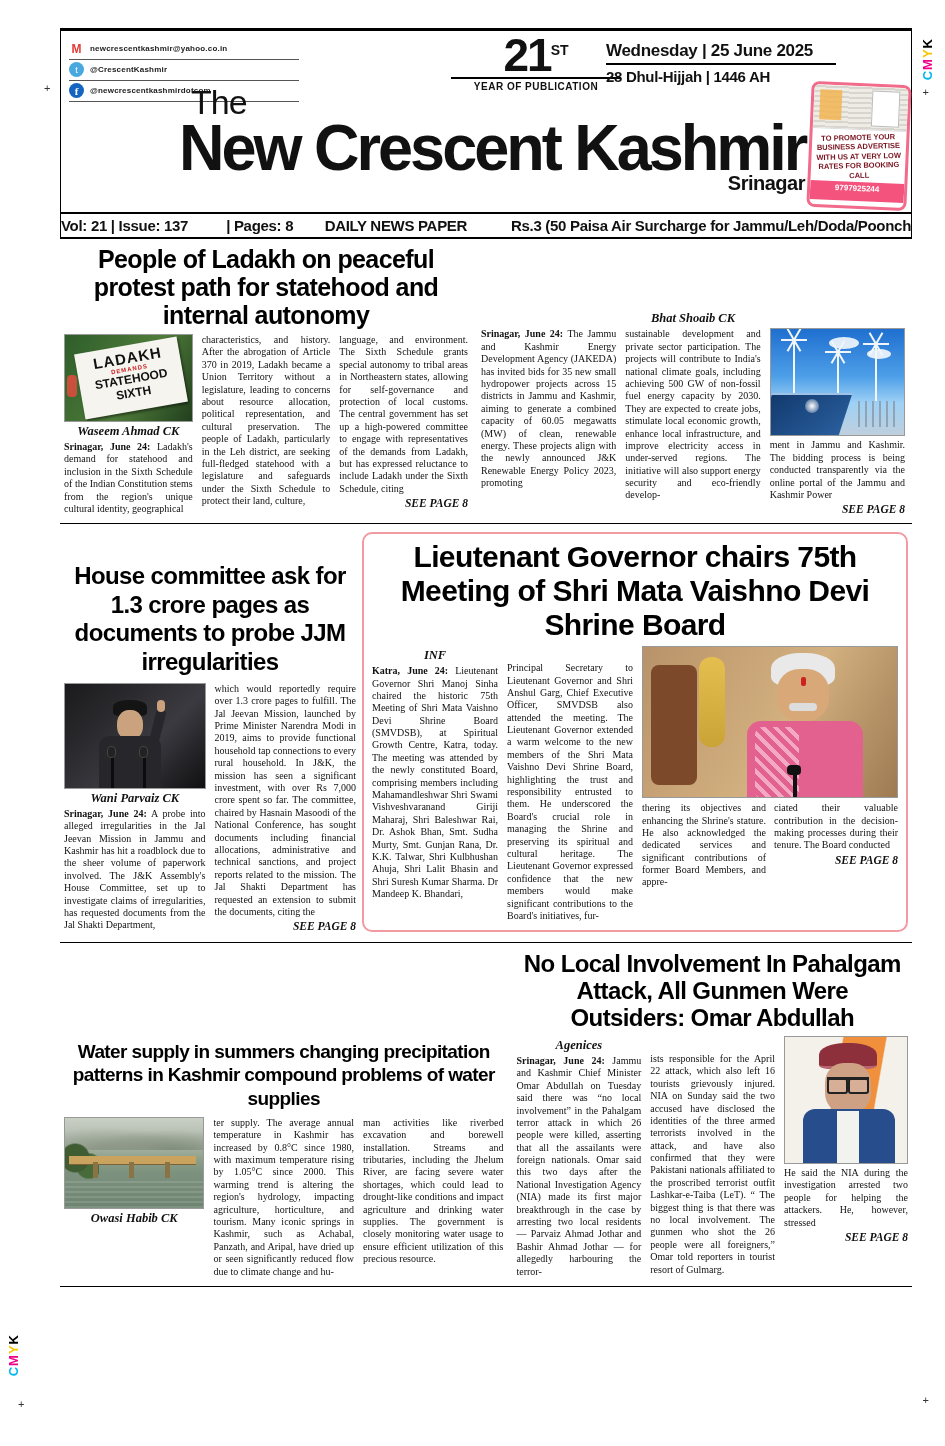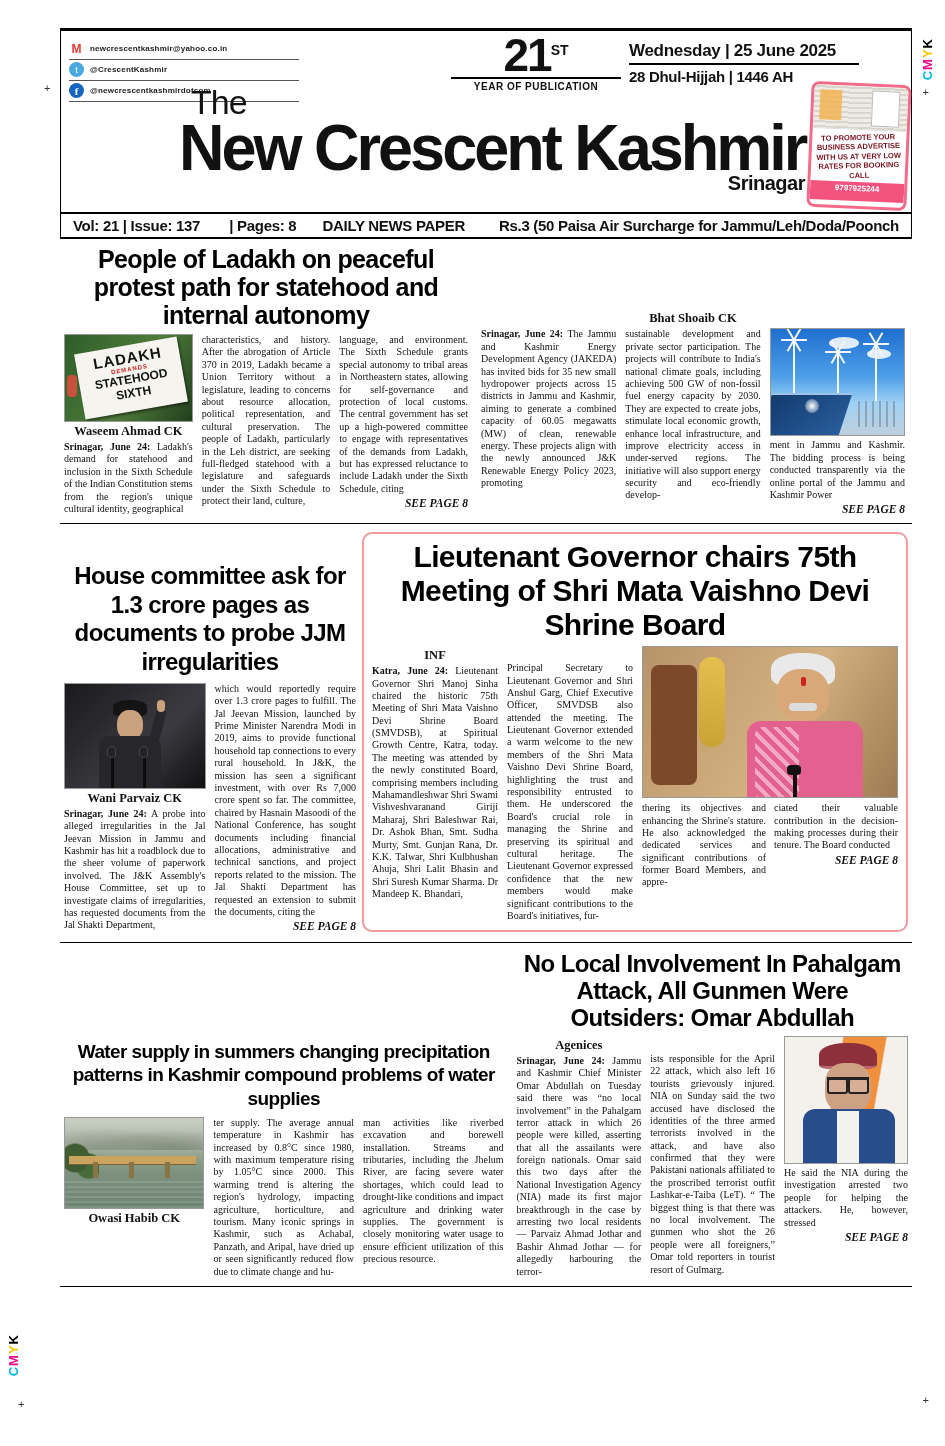--- a/index.html
+++ b/index.html
@@ -23,44 +23,44 @@
   .icon-badge { width:15px; height:15px; border-radius:50%; display:flex; align-items:center; justify-content:center; flex:0 0 15px; }
   .gmail { background:#fff; border-radius:2px; color:#e53935; font-weight:bold; font-size:12px; font-family:"Liberation Sans",sans-serif; line-height:1; }
   .twitter { background:#4aa8e0; color:#fff; font-size:9px; }
   .facebook { background:#1565c0; color:#fff; font-weight:bold; font-size:11px; font-family:"Liberation Serif",serif; }
 
   .emblem { position:absolute; left:390px; top:4px; width:170px; text-align:center; font-family:"Liberation Sans",sans-serif; }
   .emblem .num { font-size:46px; font-weight:bold; letter-spacing:-2px; line-height:.9; }
   .emblem .num sup { font-size:14px; letter-spacing:0;text-align:center; }
   .emblem .cap { font-size:10px; font-weight:bold; letter-spacing:.5px; border-top:2px solid #000; padding-top:2px; margin-top:1px; }
 
-  .dateblock { position:absolute; left:568px; top:10px; width:230px; font-family:"Liberation Sans",sans-serif; font-weight:bold; }
+  .dateblock { position:absolute; left:545px; top:10px; width:230px; font-family:"Liberation Sans",sans-serif; font-weight:bold; }
   .dateblock .d1 { font-size:17px; border-bottom:2px solid #000; padding-bottom:2px; margin-bottom:3px; letter-spacing:-0.3px; }
   .dateblock .d2 { font-size:15px; letter-spacing:-0.3px; }
 
   .adbox { position:absolute; right:2px; top:52px; width:100px; height:126px; border:3px solid #f26b8a; border-radius:8px; background:#fff; transform:rotate(2.5deg); overflow:hidden; font-family:"Liberation Sans",sans-serif; }
   .adbox .adnews { height:44px; background:
       repeating-linear-gradient(0deg,#d8d5cf 0 2px,#efece6 2px 5px); position:relative; border-bottom:1px solid #ddd; }
   .adbox .adnews:before { content:""; position:absolute; left:6px; top:5px; width:22px; height:30px; background:#f3b24a; opacity:.8; }
   .adbox .adnews:after { content:""; position:absolute; right:8px; top:4px; width:26px; height:34px; background:#fff; border:1px solid #bbb; }
   .adtext { padding:3px 2px 0; text-align:center; color:#7a1420; font-weight:bold; font-size:7.5px; line-height:1.25; transform:rotate(-4deg); }
   .adphone { margin-top:2px; background:#f4537d; color:#fff; font-weight:bold; font-size:8px; text-align:center; padding:2px 0 8px; }
 
   .titleblock { position:absolute; left:118px; top:56px; width:640px; font-family:"Liberation Sans",sans-serif; }
   .title-the { font-size:34px; font-weight:normal; letter-spacing:-1px; margin-left:12px; line-height:.9; }
   .title-main { font-size:63px; font-weight:bold; letter-spacing:-3px; line-height:.92; white-space:nowrap; transform:scaleY(1.04); transform-origin:left top; }
   .title-city { text-align:right; font-size:20px; font-weight:bold; letter-spacing:-0.5px; margin-top:-4px; padding-right:14px; }
 
-  .infobar { display:flex; align-items:center; border:2px solid #000; border-left:1px solid #000; border-right:1px solid #000; height:27px; font-family:"Liberation Sans",sans-serif; font-weight:bold; font-size:15px; letter-spacing:-0.3px; padding:0 12px; }
+  .infobar { display:flex; align-items:center; border:2px solid #000; border-left:1px solid #000; border-right:1px solid #000; height:27px; font-family:"Liberation Sans",sans-serif; font-weight:bold; font-size:15px; letter-spacing:-0.3px; padding:0 0; }
   .infobar span { white-space:nowrap; }
   .ib-vol{width:218px} .ib-pages{width:130px} .ib-type{width:246px}
 
   
   .art-headline { font-family:"Liberation Sans",sans-serif; font-weight:bold; text-align:center; letter-spacing:-0.6px; line-height:1.12; color:#000; }
-  .byline { font-weight:bold; text-align:center; font-size:12.5px; margin:2px 0; }
+  .byline { font-weight:bold; font-style:italic; text-align:center; font-size:12.5px; margin:2px 0; }
   .cols { display:flex; gap:9px; }
   .col { flex:1; }
   .btxt { font-size:10px; line-height:1.24; text-align:justify; }
   .btxt b { font-weight:bold; }
   .see { font-weight:bold; font-style:italic; text-align:right; font-size:11.5px; margin-top:2px; }
   .photo { width:100%; position:relative; overflow:hidden; border:1px solid #999; }
 
   .row { display:flex; }
   .vdiv { width:1px; background:#000; margin:0 6px; }
   .hline { border-bottom:1.5px solid #000;align-items:flex-end; }

